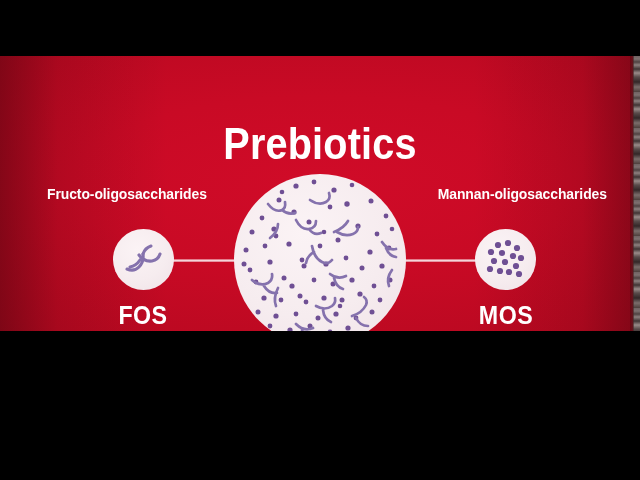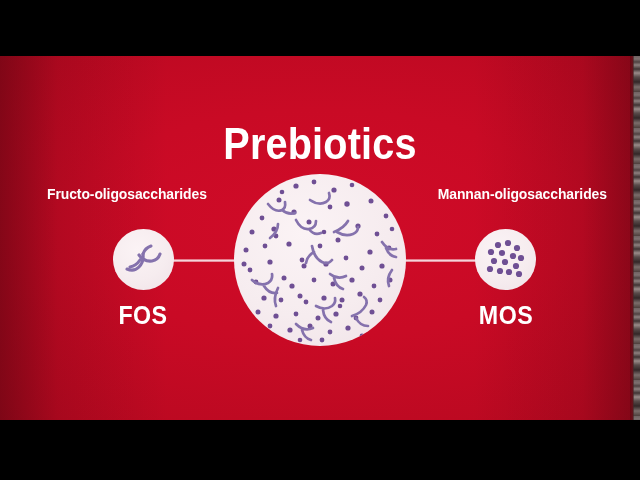--- a/index.html
+++ b/index.html
@@ -32,21 +32,21 @@
   }
   .letterbox.top    { top: 0;    height: 56px; }
   .letterbox.bottom { top: 420px; height: 60px; }
 
   
   #stage {
     position: absolute;
     left: 0;
     top: 56px;
     width: 640px;
-    height: 364px;
+    height: 275px;
     overflow: hidden;
     background:
       radial-gradient(ellipse 150% 120% at 50% 46%,
         #d00b28 0%,
         #c90a25 26%,
         #ba0921 52%,
         #a00a1d 76%,
         #8c0a1b 100%);
   }
   

